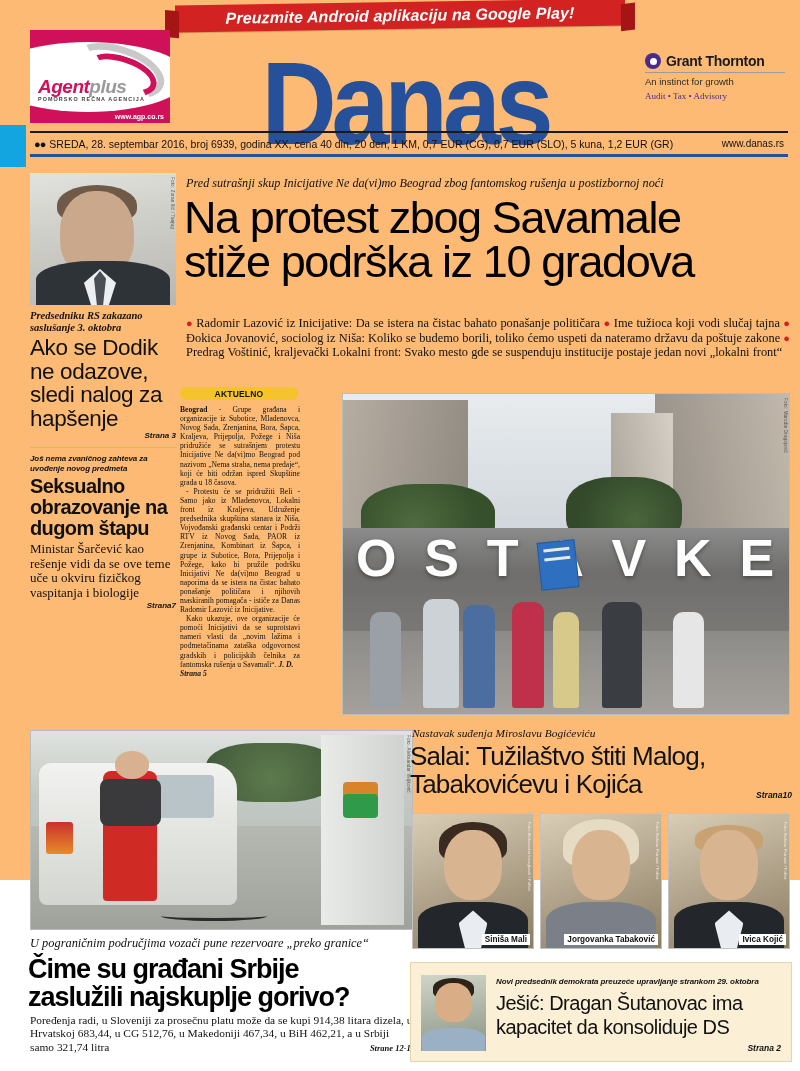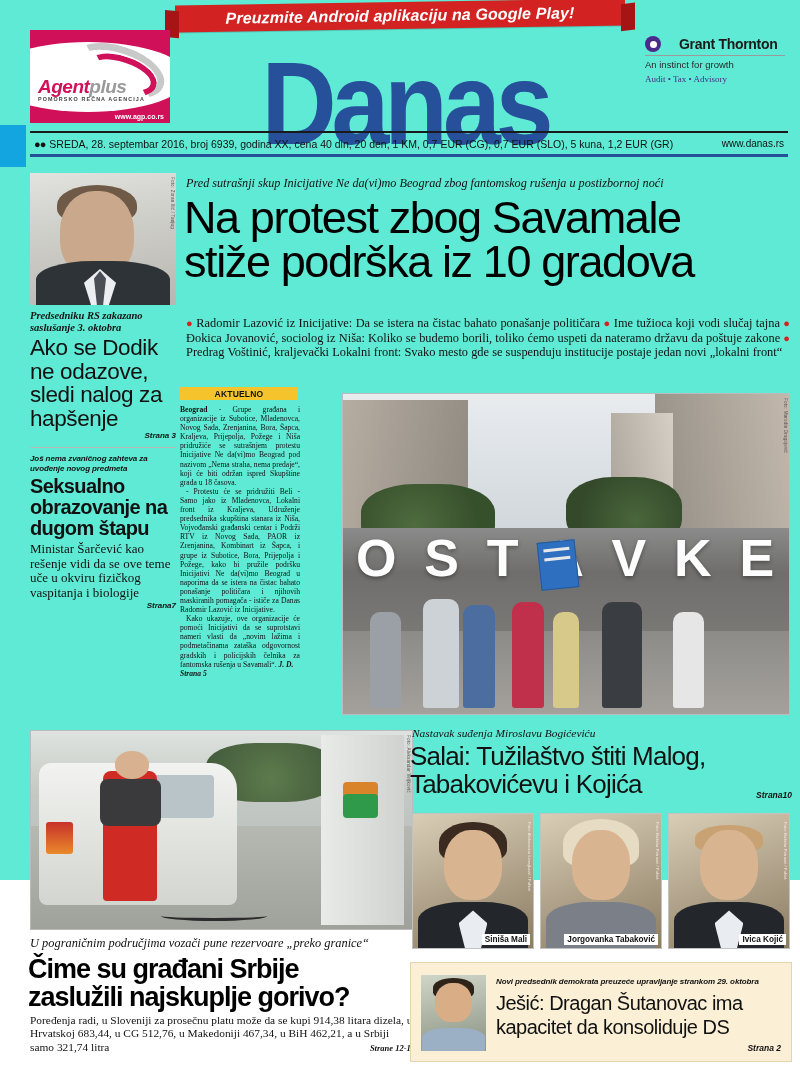--- a/index.html
+++ b/index.html
@@ -2,21 +2,21 @@
 <html><head>
 <meta charset="utf-8">
 <style>
   * { box-sizing: border-box; margin: 0; padding: 0; }
   html, body {
     width: 800px; height: 1071px;
     background: #ffffff;
     font-family: "Liberation Sans", sans-serif;
     overflow: hidden;
   }
-  .page { position: relative; width: 800px; height: 880px; background:#5eead4; }
+  .page { position: relative; width: 800px; height: 880px; background:#fdba74; }
 
   
   .promo-banner {
     position: absolute; left: 175px; top: 2px; width: 450px; height: 27px;
     background: #d32222;
     transform: skewY(-0.9deg);
     display: flex; align-items: center; justify-content: center;
     box-shadow: 0 1px 0 rgba(0,0,0,.15);
   }
   .promo-banner::before, .promo-banner::after{
@@ -69,21 +69,21 @@
 
   .danas-wrap{ position:absolute; left:180px; top:15px; width:450px; height:105px; }
   .danas-title{
     font-family:"Liberation Sans", sans-serif;
     font-weight:bold; font-size:104px; line-height:104px; color:#26509a;
     letter-spacing:-5px; text-align:center; transform: scaleY(1.12);
     transform-origin: top center;
   }
 
   .gt-logo{ position:absolute; right:10px; top:6px; width:145px; height:95px; }
-  .gt-row{ display:flex; gap:18px; }
+  .gt-row{ display:flex; gap:5px;margin-top:17px; }
   .gt-mark{
     width:16px; height:16px; border-radius:50%;
     background:#4b2a8c; position:relative; flex:none;
   }
   .gt-mark::after{
     content:""; position:absolute; left:4.5px; top:4.5px;
     width:7px; height:7px; border-radius:50%; background:#fff;
   }
   .gt-name{ font-size:14px; font-weight:bold; color:#1a1a1a; letter-spacing:-.3px; }
   .gt-rule{ height:1px; background:#9b9b9b; margin:3px 0 3px 0; width:140px; }
@@ -180,21 +180,21 @@
   .bullets{
     position:absolute; left:186px; top:316px; width:604px;
     font-family:"Liberation Serif", serif; font-size:12.4px; line-height:14.6px;
     color:#111; text-align:justify;
   }
   .bullets .b{ color:#d42222; font-size:11px; }
 
   
   .aktuelno-tag{
     position:absolute; left:180px; top:387px; width:118px; height:13px;
-    background:#f5c32c; display:flex; align-items:center; justify-content:center;
+    background:#f5c32c; display:flex; align-items:center; justify-content:center;border-radius:6px;
   }
   .aktuelno-tag span{ font-size:8.5px; font-weight:bold; color:#111; letter-spacing:.2px; }
   .body-col{
     position:absolute; left:180px; top:405px; width:120px; height:310px;
     font-family:"Liberation Serif", serif; font-size:7.6px; line-height:9.1px;
     color:#111; text-align:justify; overflow:hidden;
   }
   .body-col p{ margin-bottom:0; text-indent:6px; }
   .body-col p.first{ text-indent:0; }
   .body-col b{ font-weight:bold; }

